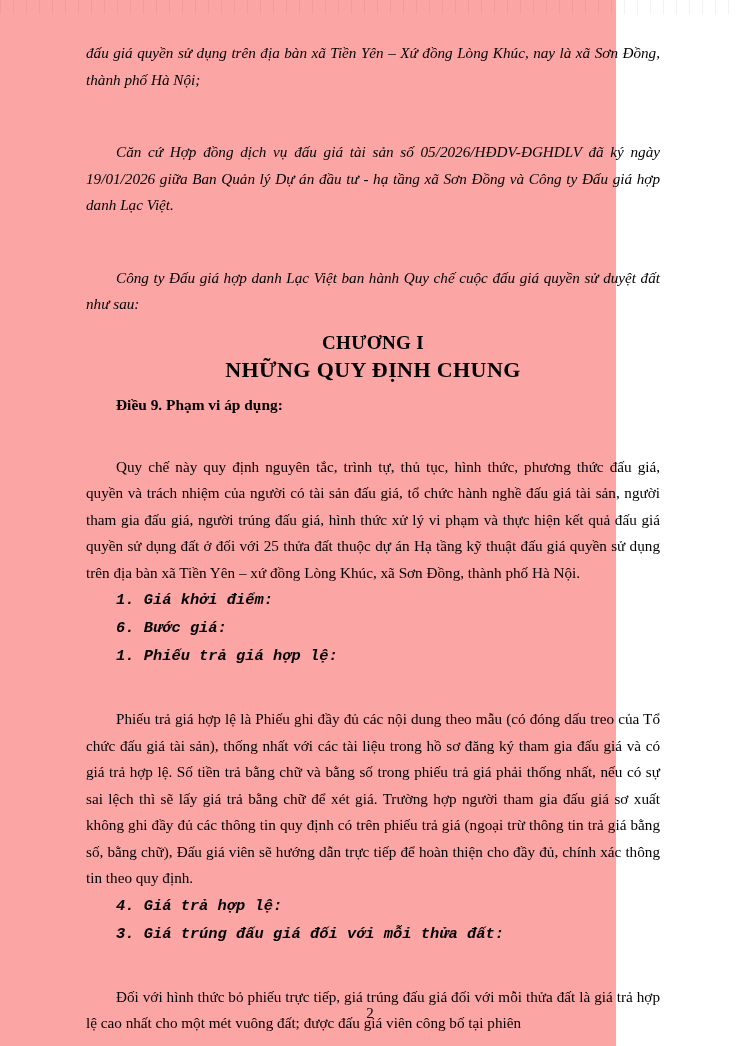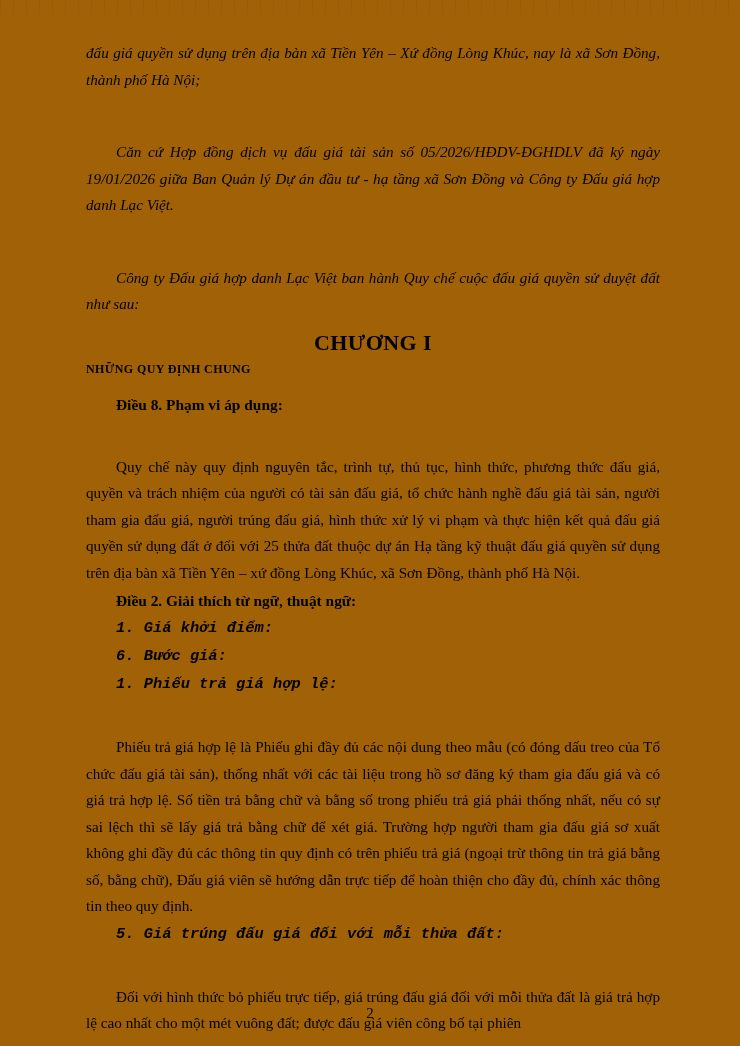--- a/index.html
+++ b/index.html
@@ -10,23 +10,23 @@
   body {
     width: 740px;
     height: 1046px;
     font-family: "Liberation Serif", serif;
     color: #000000;
     position: relative;
     overflow: hidden;
   }
   .page {
     position: relative;
-    width: 740px;
+    width: 616px;
     height: 1046px;
-    background: #a16207;
+    background: #fca5a5;
     box-sizing: border-box;
   }
   .scan-edge {
     position: absolute;
     left: 0;
     top: 0;
     width: 740px;
     height: 14px;
     background: repeating-linear-gradient(
       90deg,
@@ -52,31 +52,31 @@
   }
   .indent {
     text-indent: 30px;
     margin-top: 36px;
   }
   .ital {
     font-style: italic;
   }
   .heading1 {
     font-weight: bold;
-    font-size: 22px;
+    font-size: 19px;
     letter-spacing: 0.4px;
     text-align: center;
     margin: 0;
     line-height: 27px;
   }
   .heading2 {
     font-weight: bold;
-    font-size: 12px;
+    font-size: 22px;
     letter-spacing: 0.4px;
-    text-align: left;
+    text-align: center;
     margin: 0 0 8px 0;
     line-height: 27px;
   }
   .block-gap {
     height: 9px;
   }
   .chapter-gap-top {
     height: 10px;
   }
   .sec-head {
@@ -125,33 +125,33 @@
 
     <div class="block-gap"></div>
 
     <p class="ital indent">Công ty Đấu giá hợp danh Lạc Việt ban hành Quy chế cuộc đấu giá quyền sử duyệt đất như sau:</p>
 
     <div class="chapter-gap-top"></div>
 
     <p class="heading1">CHƯƠNG I</p>
     <p class="heading2">NHỮNG QUY ĐỊNH CHUNG</p>
 
-    <p class="sec-head">Điều 8. Phạm vi áp dụng:</p>
+    <p class="sec-head">Điều 9. Phạm vi áp dụng:</p>
     <p class="indent">Quy chế này quy định nguyên tắc, trình tự, thủ tục, hình thức, phương thức đấu giá, quyền và trách nhiệm của người có tài sản đấu giá, tổ chức hành nghề đấu giá tài sản, người tham gia đấu giá, người trúng đấu giá, hình thức xử lý vi phạm và thực hiện kết quả đấu giá quyền sử dụng đất ở đối với 25 thửa đất thuộc dự án Hạ tầng kỹ thuật đấu giá quyền sử dụng trên địa bàn xã Tiền Yên – xứ đồng Lòng Khúc, xã Sơn Đồng, thành phố Hà Nội.</p>
 
-    <p class="sec-head">Điều 2. Giải thích từ ngữ, thuật ngữ:</p>
 
     <p class="sub-head">1. Giá khởi điểm:</p>
 
     <p class="sub-head">6. Bước giá:</p>
 
     <p class="sub-head">1. Phiếu trả giá hợp lệ:</p>
     <p class="indent">Phiếu trả giá hợp lệ là Phiếu ghi đầy đủ các nội dung theo mẫu (có đóng dấu treo của Tổ chức đấu giá tài sản), thống nhất với các tài liệu trong hồ sơ đăng ký tham gia đấu giá và có giá trả hợp lệ. Số tiền trả bằng chữ và bằng số trong phiếu trả giá phải thống nhất, nếu có sự sai lệch thì sẽ lấy giá trả bằng chữ để xét giá. Trường hợp người tham gia đấu giá sơ xuất không ghi đầy đủ các thông tin quy định có trên phiếu trả giá (ngoại trừ thông tin trả giá bằng số, bằng chữ), Đấu giá viên sẽ hướng dẫn trực tiếp để hoàn thiện cho đầy đủ, chính xác thông tin theo quy định.</p>
 
+    <p class="sub-head">4. Giá trả hợp lệ:</p>
 
-    <p class="sub-head">5. Giá trúng đấu giá đối với mỗi thửa đất:</p>
+    <p class="sub-head">3. Giá trúng đấu giá đối với mỗi thửa đất:</p>
     <p class="indent">Đối với hình thức bỏ phiếu trực tiếp, giá trúng đấu giá đối với mỗi thửa đất là giá trả hợp lệ cao nhất cho một mét vuông đất; được đấu giá viên công bố tại phiên</p>
 
   </div>
 
   <div class="page-number">2</div>
 
 </div>
 
 </body></html>

